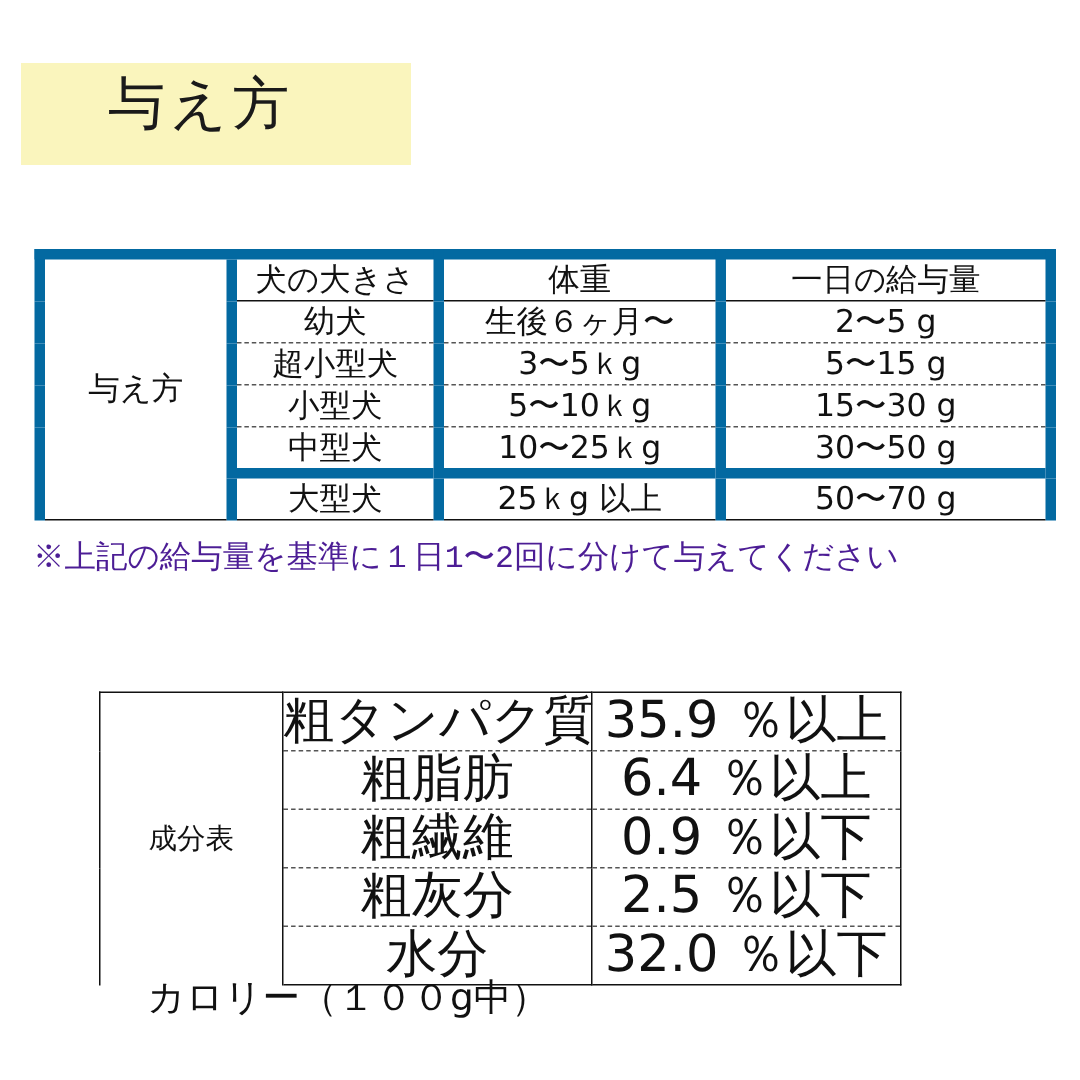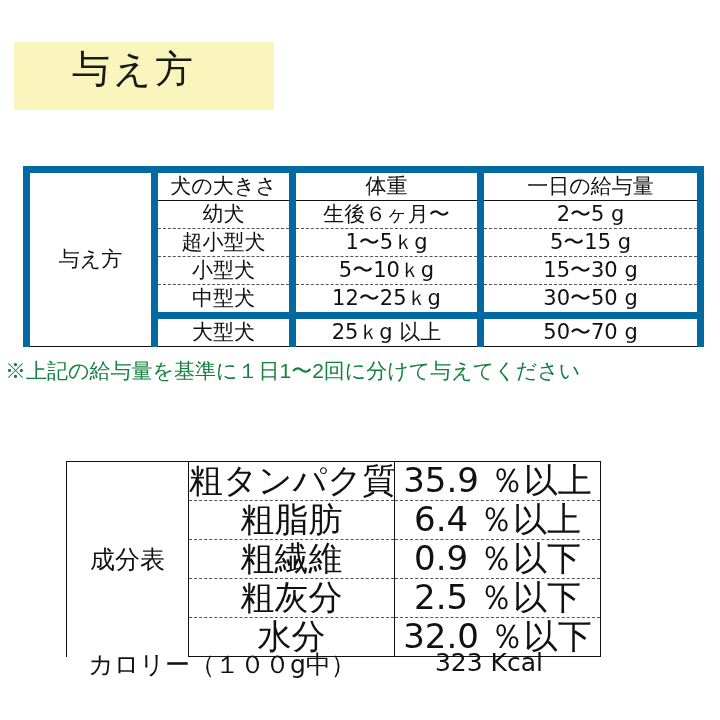--- a/index.html
+++ b/index.html
@@ -71,25 +71,25 @@
     border-bottom: 1px solid #111111;
     margin-top: 30px;
   }
   .col-a { width: 128px; }
   .col-b { width: 138px; }
   .col-c { width: 188px; }
   .col-d { width: 220px; }
 
   .note-line {
     position: absolute;
-    left: 5px;
+    left: 22px;
     top: 357px;
     font-size: 21px;
-    font-family: Liberation Sans, sans-serif;
-    color: #15803d;
+    font-family: Liberation Mono, monospace;
+    color: #4c1d95;
     letter-spacing: 0px;
     white-space: nowrap;
   }
 
   
   .comp-table {
     position: absolute;
     left: 66px;
     top: 461px;
     width: 534px;
@@ -108,33 +108,33 @@
     white-space: nowrap;
   }
   .comp-table tr.first-row td { border-top: 1px solid #111111; }
   .comp-table tr.last-row td { border-bottom: 1px solid #111111; margin-top: 43px; }
   .comp-table tr.mid-row td.name-cell,
   .comp-table tr.mid-row td.value-cell {
     border-top: 1px dashed #555555;
   }
   .comp-table td.comp-label {
     border-right: 1px solid #111111;
-    font-size: 25px;
+    font-size: 19px;
   }
   .comp-col-a { width: 122px; }
   .comp-col-b { width: 206px; }
   .comp-col-c { width: 206px; }
 
   .cal-row {
     position: absolute;
-    left: 58px;
+    left: 68px;
     top: 648px;
     width: 534px;
     display: flex;
-    align-items: flex-start;
+    align-items: center;
     font-family: "DejaVu Sans", sans-serif;
     font-size: 25px;
   }
   .cal-label {
     width: 328px;
     text-align: center;
   }
   .cal-value {
     width: 206px;
     text-align: center;
@@ -160,31 +160,31 @@
       <td>体重</td>
       <td>一日の給与量</td>
     </tr>
     <tr class="inner-row">
       <td>幼犬</td>
       <td>生後６ヶ月〜</td>
       <td>2〜5 g</td>
     </tr>
     <tr class="inner-row">
       <td>超小型犬</td>
-      <td>1〜5ｋg</td>
+      <td>3〜5ｋg</td>
       <td>5〜15 g</td>
     </tr>
     <tr class="inner-row">
       <td>小型犬</td>
       <td>5〜10ｋg</td>
       <td>15〜30 g</td>
     </tr>
     <tr class="inner-row">
       <td>中型犬</td>
-      <td>12〜25ｋg</td>
+      <td>10〜25ｋg</td>
       <td>30〜50 g</td>
     </tr>
     <tr class="last-row">
       <td>大型犬</td>
       <td>25ｋg 以上</td>
       <td>50〜70 g</td>
     </tr>
   </tbody>
 </table>
 
@@ -216,14 +216,13 @@
     </tr>
     <tr class="mid-row last-row">
       <td class="name-cell">水分</td>
       <td class="value-cell">32.0 ％以下</td>
     </tr>
   </tbody>
 </table>
 
 <div class="cal-row">
   <div class="cal-label">カロリー（１００g中）</div>
-  <div class="cal-value">323 Kcal</div>
 </div>
 
 </body></html>

